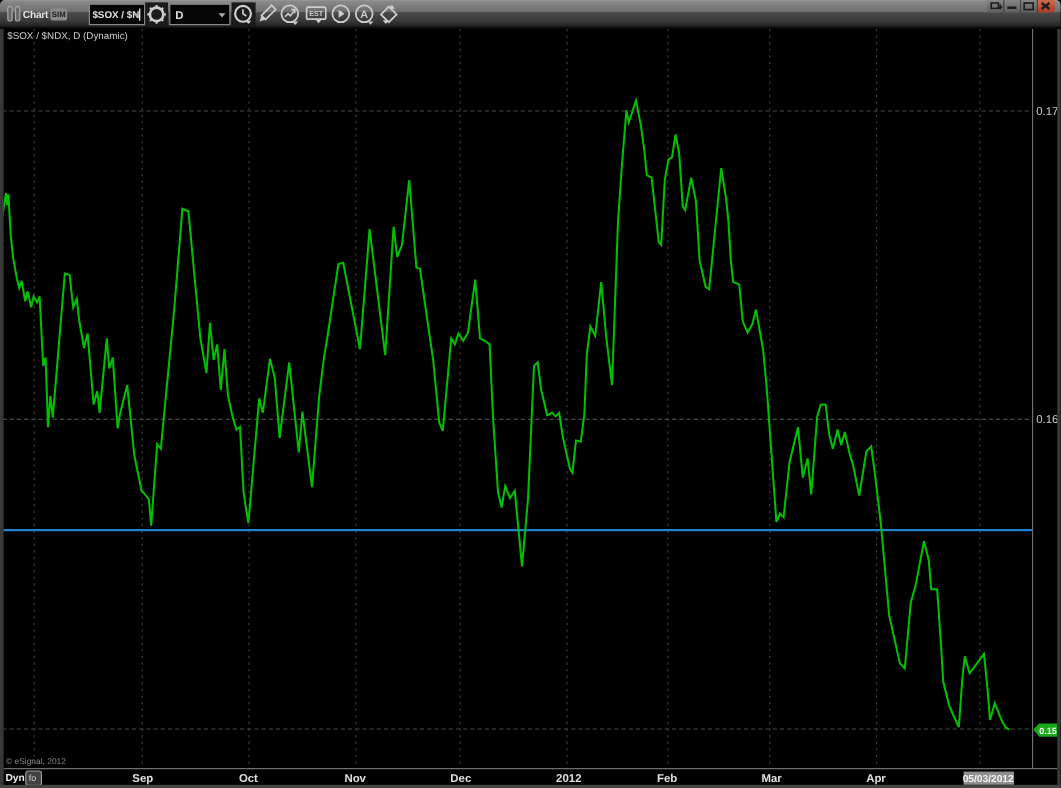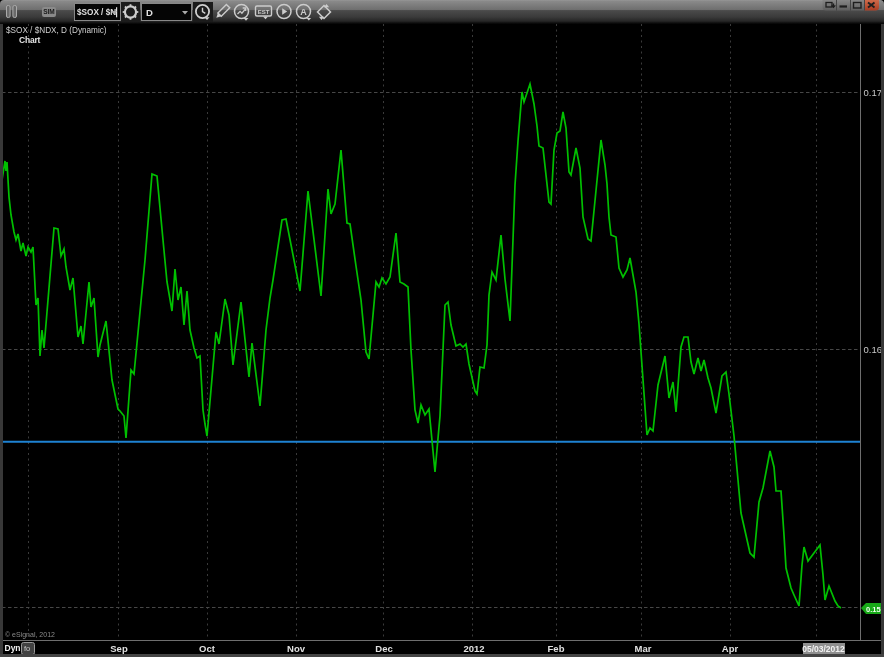--- a/index.html
+++ b/index.html
@@ -158,14 +158,14 @@
     <line x1="850.5" y1="0" x2="850.5" y2="10.5" stroke="#454545" stroke-width="1"></line>
     <line x1="864.5" y1="0" x2="864.5" y2="10.5" stroke="#454545" stroke-width="1"></line>
     <g stroke="#1e1e1e" fill="none">
       <rect x="826" y="2.5" width="6" height="4.5" stroke-width="1.3"></rect>
       <path d="M833.5,3.5 l0,3.4 m-1.8,-1.6 l1.8,2 l1.8,-2" stroke-width="1.2"></path>
       <line x1="839.5" y1="6.5" x2="847" y2="6.5" stroke-width="2.2"></line>
       <rect x="853.5" y="2.5" width="7.5" height="5.5" stroke-width="1.4"></rect>
       <path d="M868,2.5 l6.5,5 m0,-5 l-6.5,5" stroke-width="1.9"></path>
     </g>
   </svg>
-  <span class="tbtext" style="left:19px;margin-top:28px;">Chart</span>
+  <span class="tbtext" style="left:19px;">Chart</span>
 </div>
 
 </body></html>

